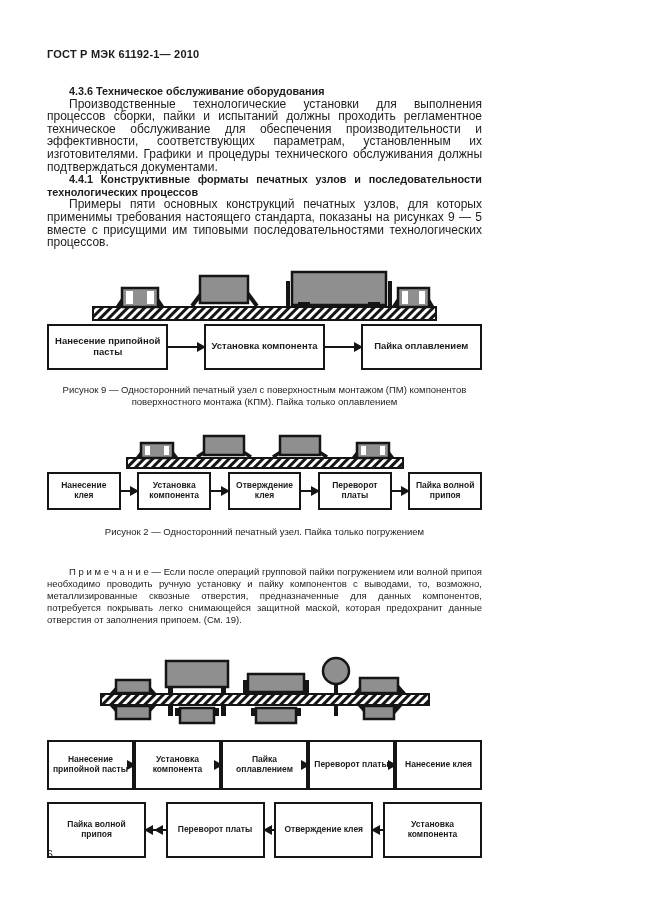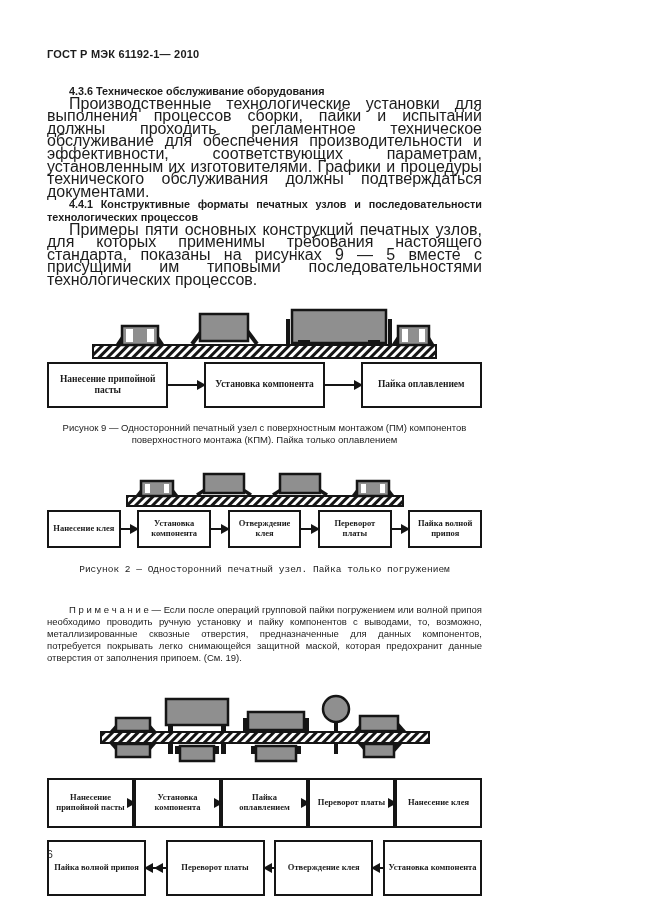--- a/index.html
+++ b/index.html
@@ -13,32 +13,32 @@
     font-family:"Liberation Sans","DejaVu Sans",sans-serif;
     overflow:hidden;
   }
   .doc-header { font-size:11px; font-weight:bold; letter-spacing:.2px; margin:0 0 25px 0; }
   p { margin:0; }
   .h1 {
     font-size:10.8px; font-weight:bold; line-height:12.6px;
     text-indent:22px; text-align:justify;
   }
   .body-par {
-    font-size:16px; line-height:12.6px;
+    font-size:12px; line-height:12.6px;
     text-indent:22px; text-align:justify;
   }
   .note-par {
     font-size:9.5px; line-height:12px;
     text-indent:22px; text-align:justify;
     margin-top:28px; color:#222;
   }
   .figure { margin-top:16px; }
   .figure.fig3 { margin-top:28px; }
   .figsvg { display:block; margin:0 auto; }
-  .flow { display:flex; justify-content:center; margin-top:2px;font-family:Liberation Serif, serif; }
+  .flow { display:flex; justify-content:center; margin-top:2px; }
   .fbox {
     border:2px solid #151515; background:#fff;
     display:flex; align-items:center; justify-content:center;
     text-align:center; font-weight:bold; color:#1c1c1c;
     box-sizing:border-box; padding:2px 3px; line-height:1.15;
   }
   .flow1 .fbox { width:130px; height:46px; font-size:9.5px; }
   .flow1 .harrow { width:38px; }
   .flow2 .fbox { width:90px; height:38px; font-size:8.5px; }
   .flow2 .harrow { width:21px; }
@@ -63,21 +63,21 @@
   }
   .varrow::after {
     content:""; position:absolute; left:-6px; top:4px;
     border-top:8px solid #151515; border-left:5px solid transparent; border-right:5px solid transparent;
   }
   .caption {
     text-align:center; font-size:9.5px; line-height:12px; color:#222;
     margin:14px auto 0 auto; max-width:515px;
   }
   .fig3 .caption { max-width:535px; margin-top:18px; }
-  .fig2 .caption { margin-top:16px;font-family:Liberation Mono, monospace; }
+  .fig2 .caption { margin-top:16px; }
   .page-number { position:absolute; left:47px; top:848px; font-size:10.5px; }
 </style>
 </head>
 <body>
 
 <div class="page">
 
   <div class="doc-header">ГОСТ Р МЭК 61192-1— 2010</div>
 
   <p class="h1">4.3.6 Техническое обслуживание оборудования</p>

